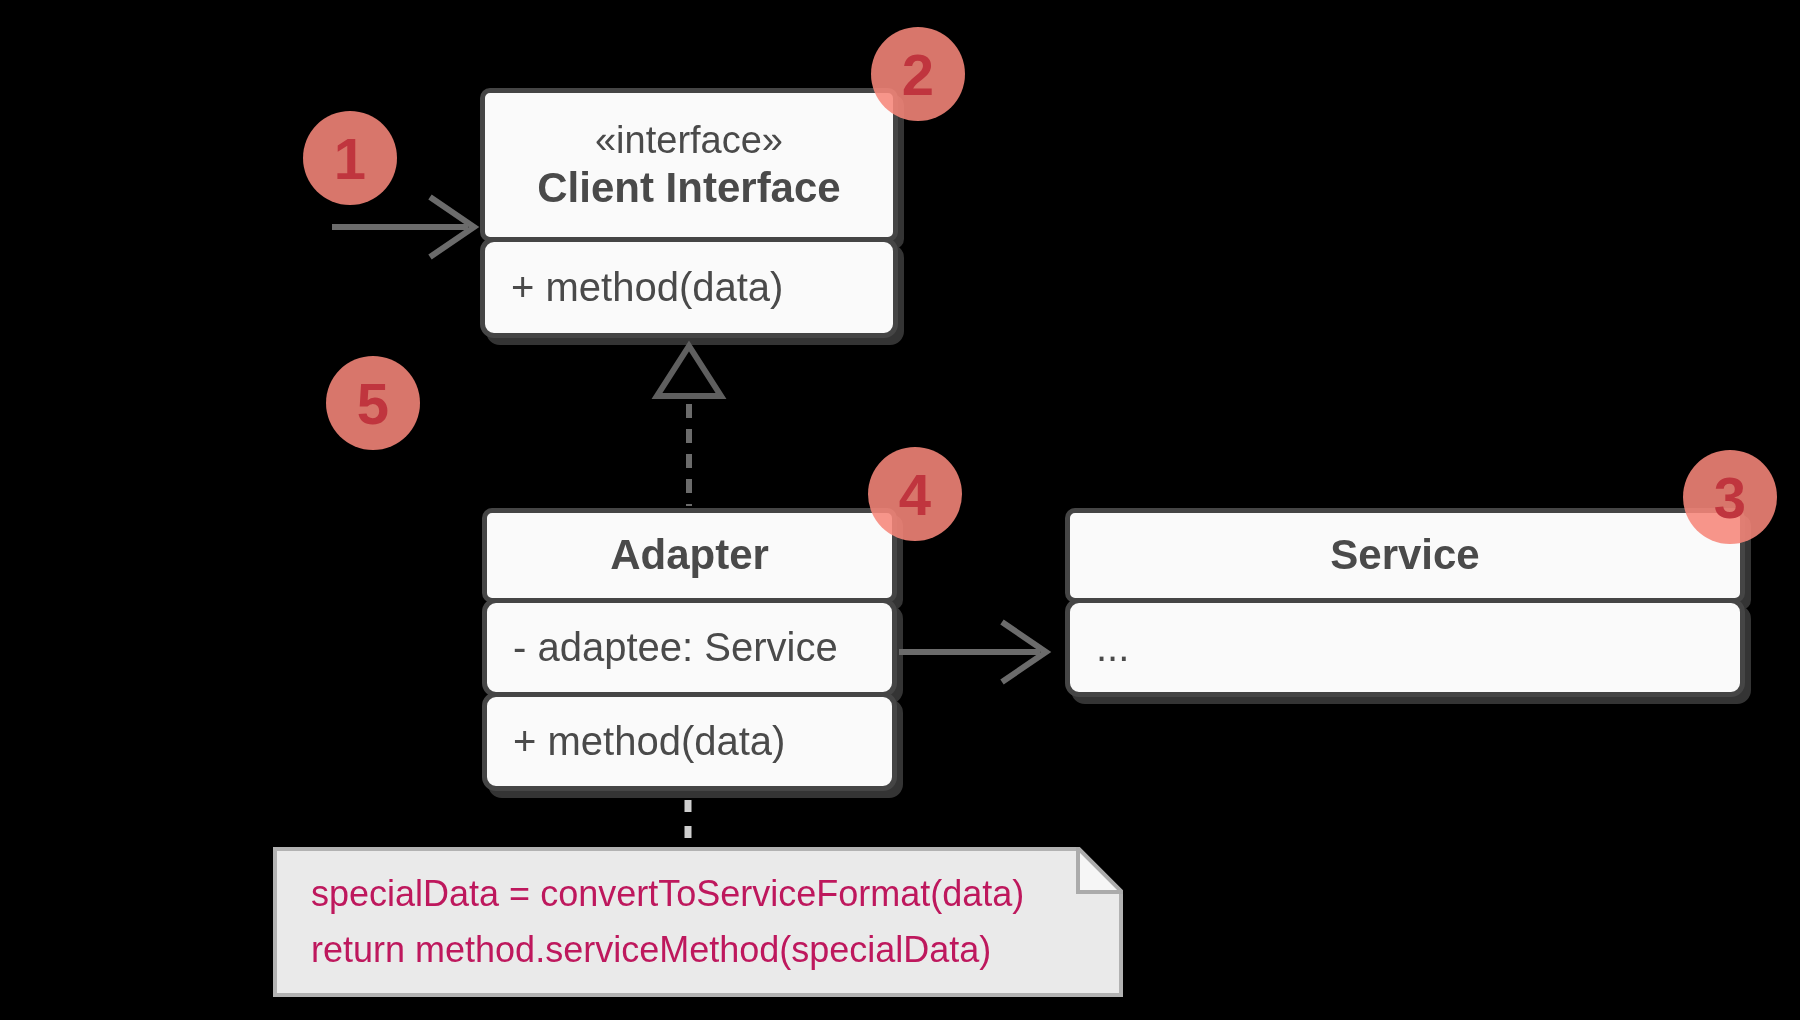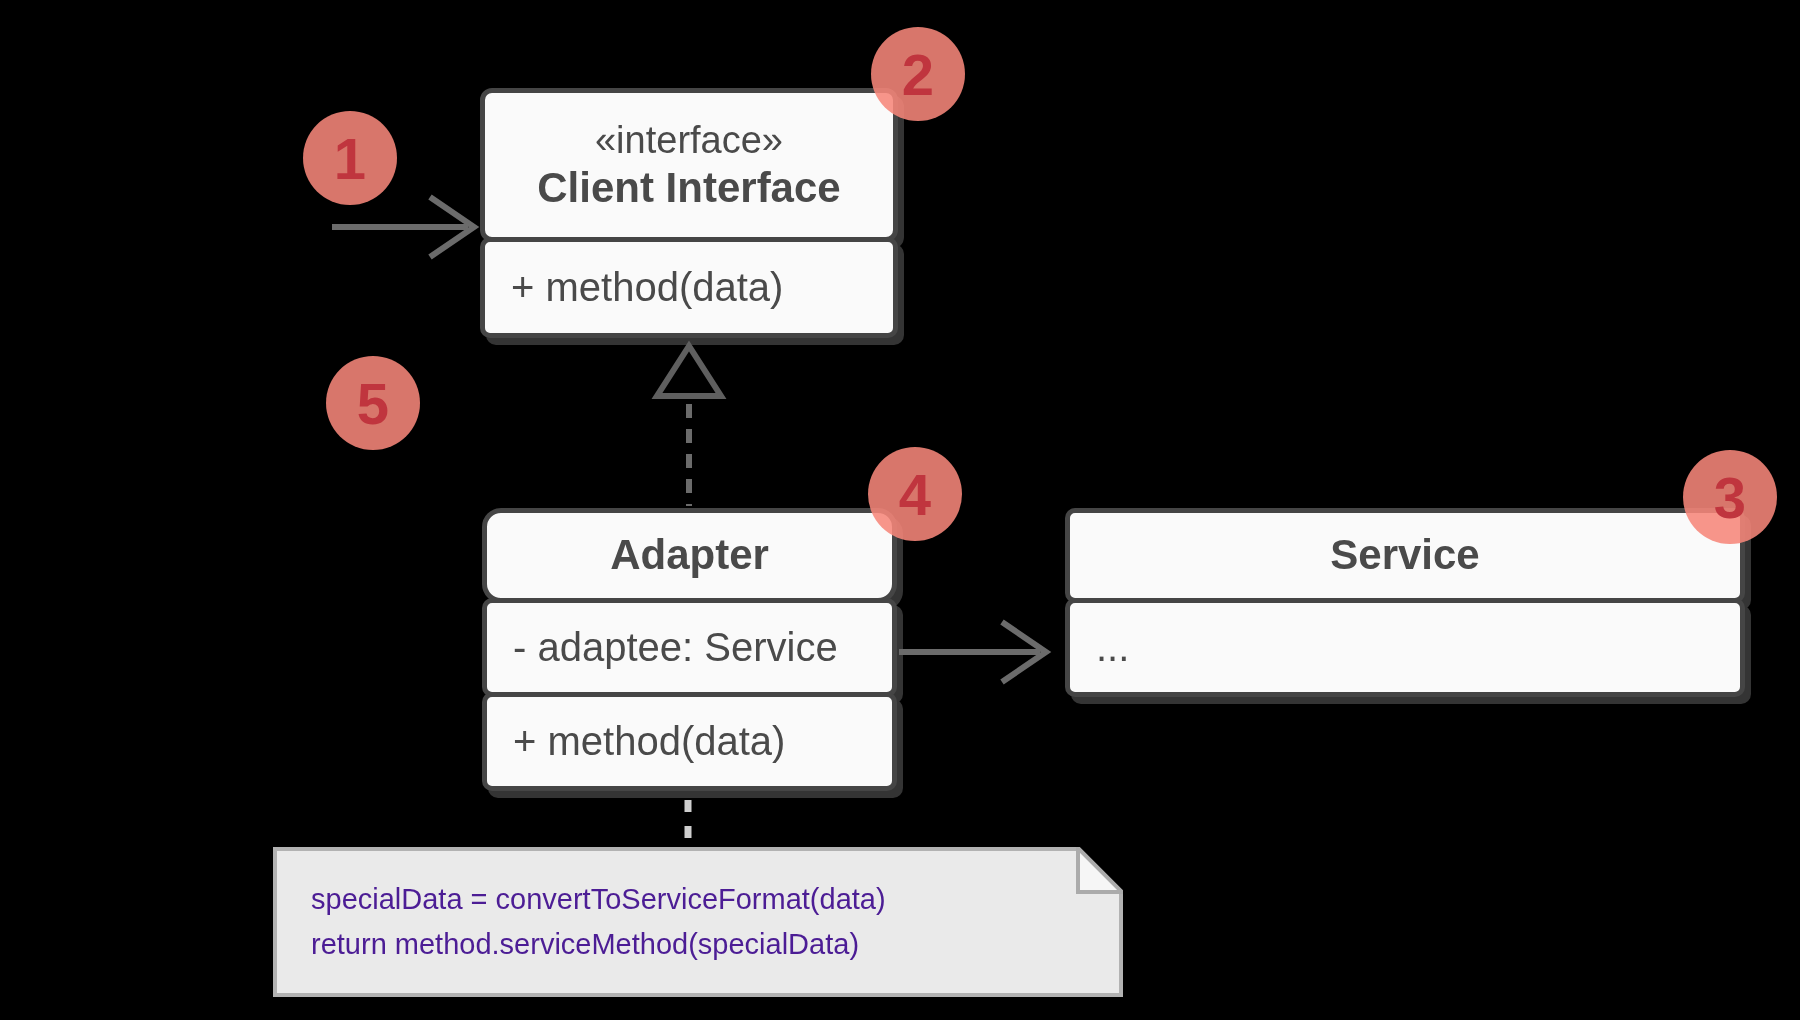--- a/index.html
+++ b/index.html
@@ -6,32 +6,32 @@
   #canvas{
     position:relative;width:1800px;height:1020px;background:#000;overflow:hidden;
     font-family:"Liberation Sans",sans-serif;color:#4a4a4a;
   }
   
   .uml-class{position:absolute;filter:drop-shadow(6px 7px 0 #343434);}
   .compartment{
     box-sizing:border-box;background:#fafafa;border:5px solid #454545;
     border-radius:10px;display:flex;align-items:center;position:relative;
   }
-  .compartment + .compartment{margin-top:-5px;}
+  .compartment + .compartment{margin-top:-5px;border-radius:14px;}
   .title-comp{flex-direction:column;justify-content:center;}
   .cls-title{font-weight:bold;font-size:42px;line-height:1.15;}
   .stereotype{font-weight:normal;font-size:38px;line-height:1.2;}
   .member-row{padding-left:26px;font-size:40px;white-space:nowrap;}
   #client-box{left:30px;top:178px;width:300px;}
   #client-box .compartment{width:300px;height:99px;justify-content:center;}
   #interface-box{left:480px;top:88px;width:418px;}
-  #interface-box .title-comp{width:418px;height:154px;border-radius:12px;}
+  #interface-box .title-comp{width:418px;height:154px;}
   #interface-box .method-comp{width:418px;height:101px;}
   #adapter-box{left:482px;top:508px;width:415px;}
-  #adapter-box .title-comp{width:415px;height:95px;border-radius:19px;}
+  #adapter-box .title-comp{width:415px;height:95px;}
   #adapter-box .row-comp{width:415px;height:99px;}
   #service-box{left:1052px;top:508px;width:680px;margin-left:13px;}
   #service-box .title-comp{width:680px;height:95px;}
   #service-box .row-comp{width:680px;height:99px;}
   
   .badge{
     position:absolute;width:94px;height:94px;border-radius:50%;
     background:rgba(246,134,122,0.88);color:#c0353e;
     display:flex;align-items:center;justify-content:center;
     font-size:58px;font-weight:bold;z-index:30;
@@ -42,21 +42,21 @@
   #badge-4{left:868px;top:447px;}
   #badge-5{left:326px;top:356px;}
   
   #note{
     position:absolute;left:273px;top:847px;width:850px;height:150px;box-sizing:border-box;
     background:#eaeaea;border:4px solid #b2b2b2;
     clip-path:polygon(0 0,calc(100% - 44px) 0,100% 44px,100% 100%,0 100%);
     display:flex;flex-direction:column;justify-content:center;
     padding-left:34px;z-index:5;
   }
-  .note-line{font-size:29px;line-height:1.55;color:#4c1d95;white-space:nowrap;}
+  .note-line{font-size:36px;line-height:1.55;color:#be185d;white-space:nowrap;}
   .kw{font-weight:normal;}
   #note-fold{position:absolute;left:1076px;top:847px;width:47px;height:47px;z-index:6;}
   
   #connector-layer{position:absolute;left:0;top:0;z-index:1;}
 </style>
 </head>
 <body>
 
 <div id="canvas">
 

